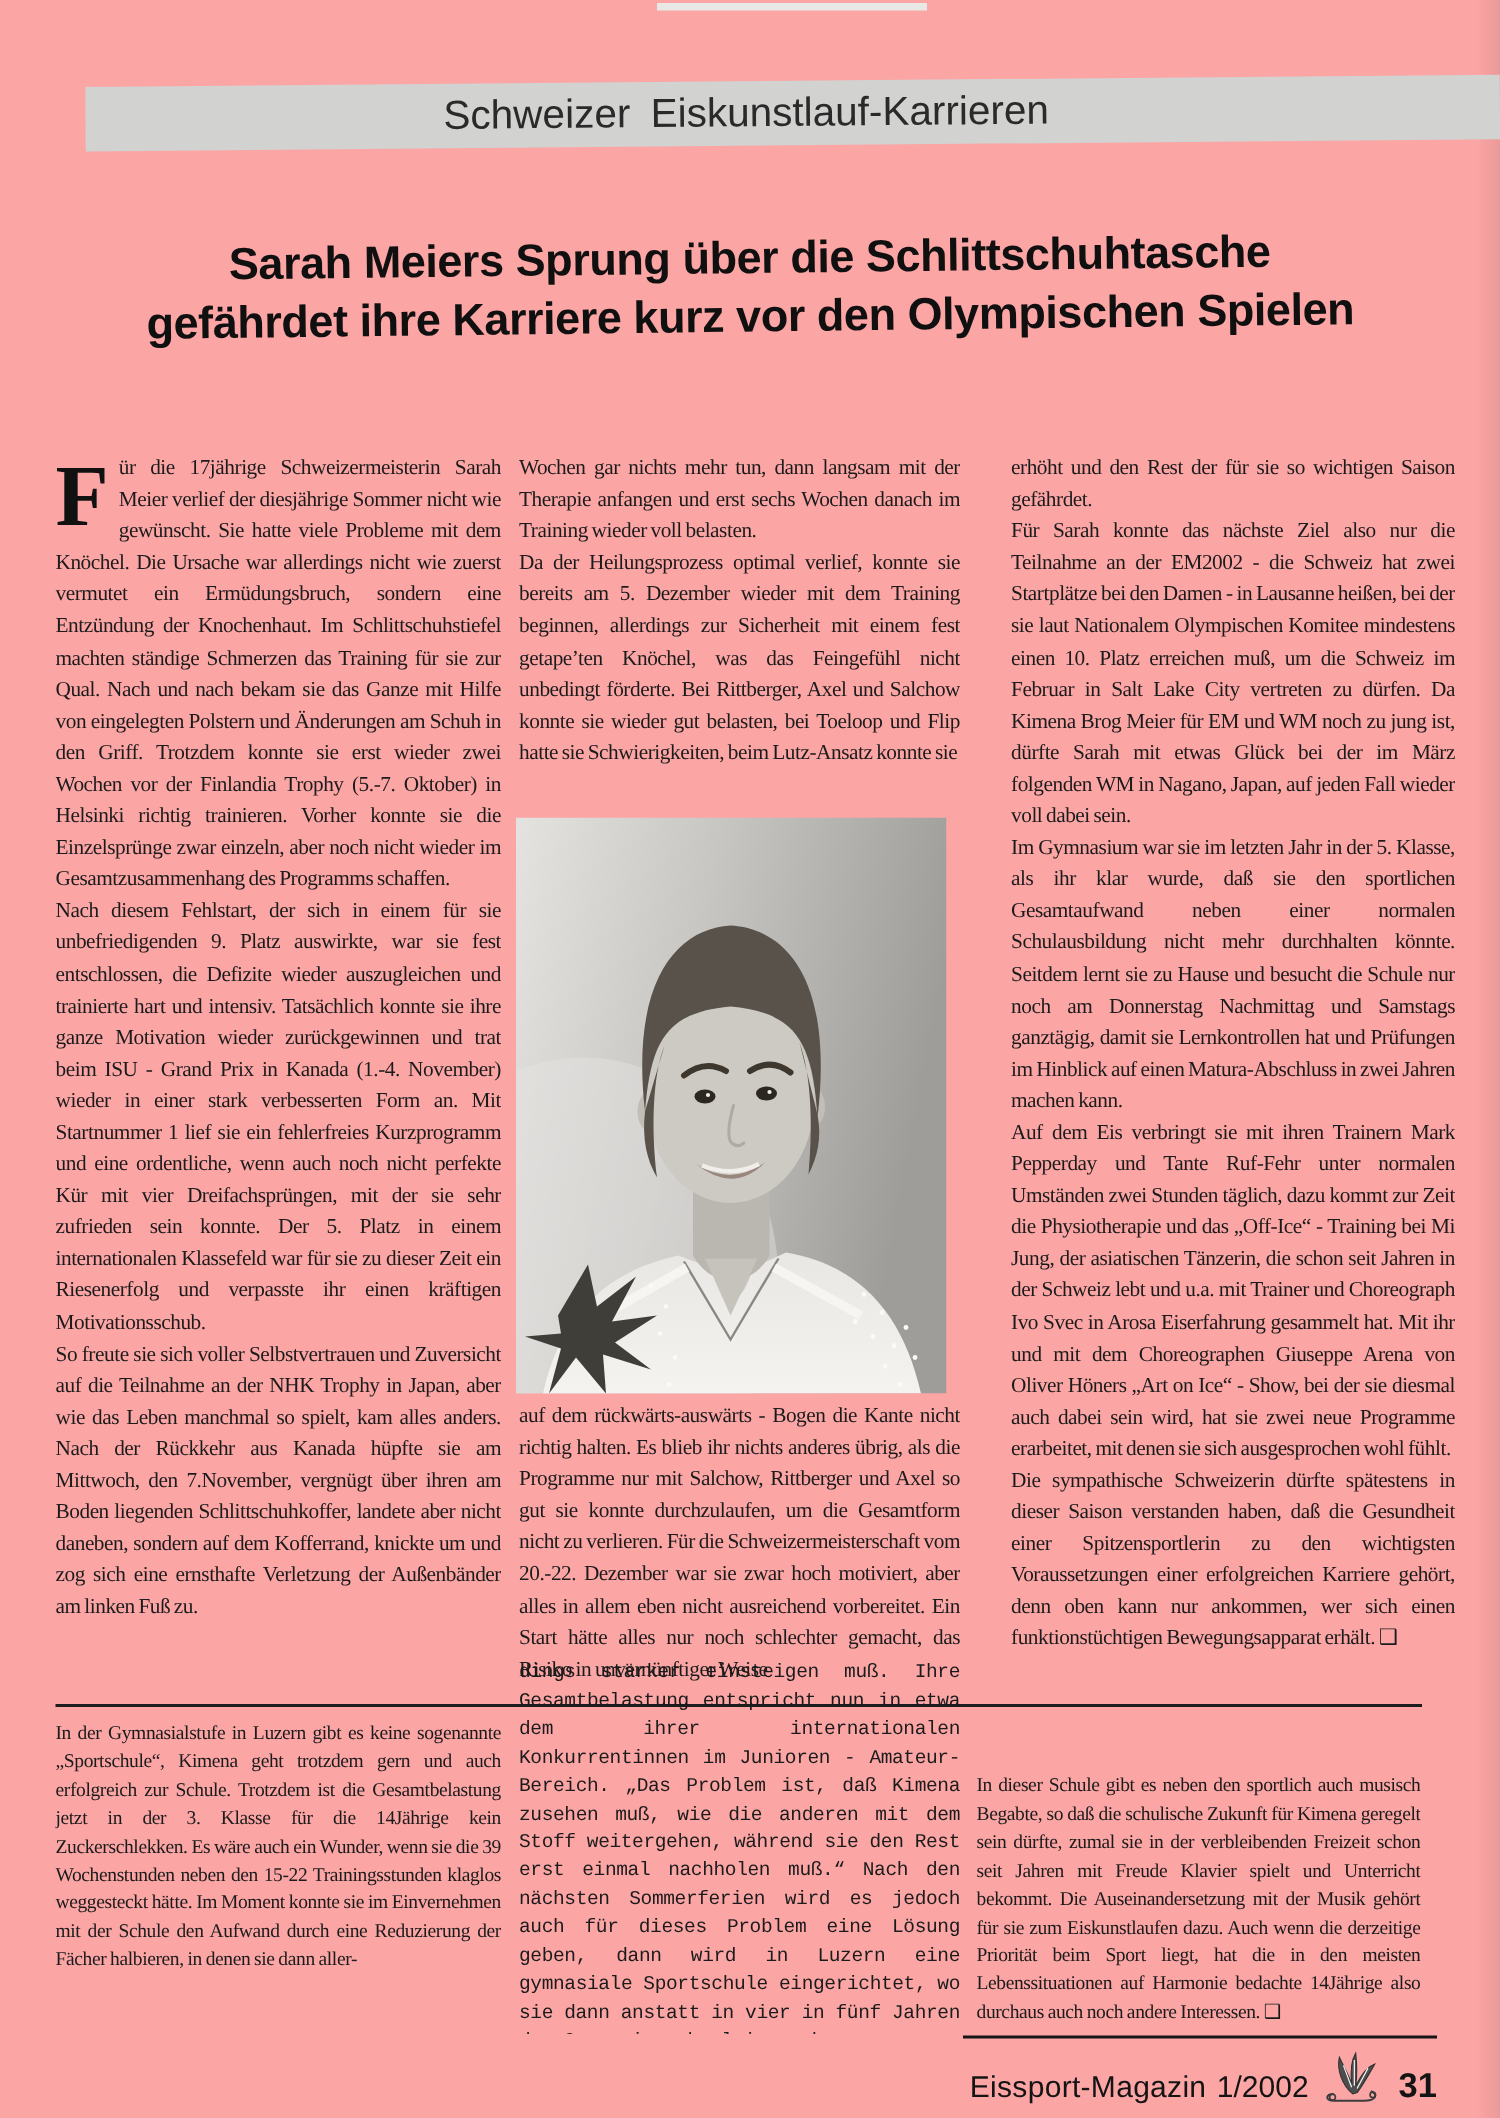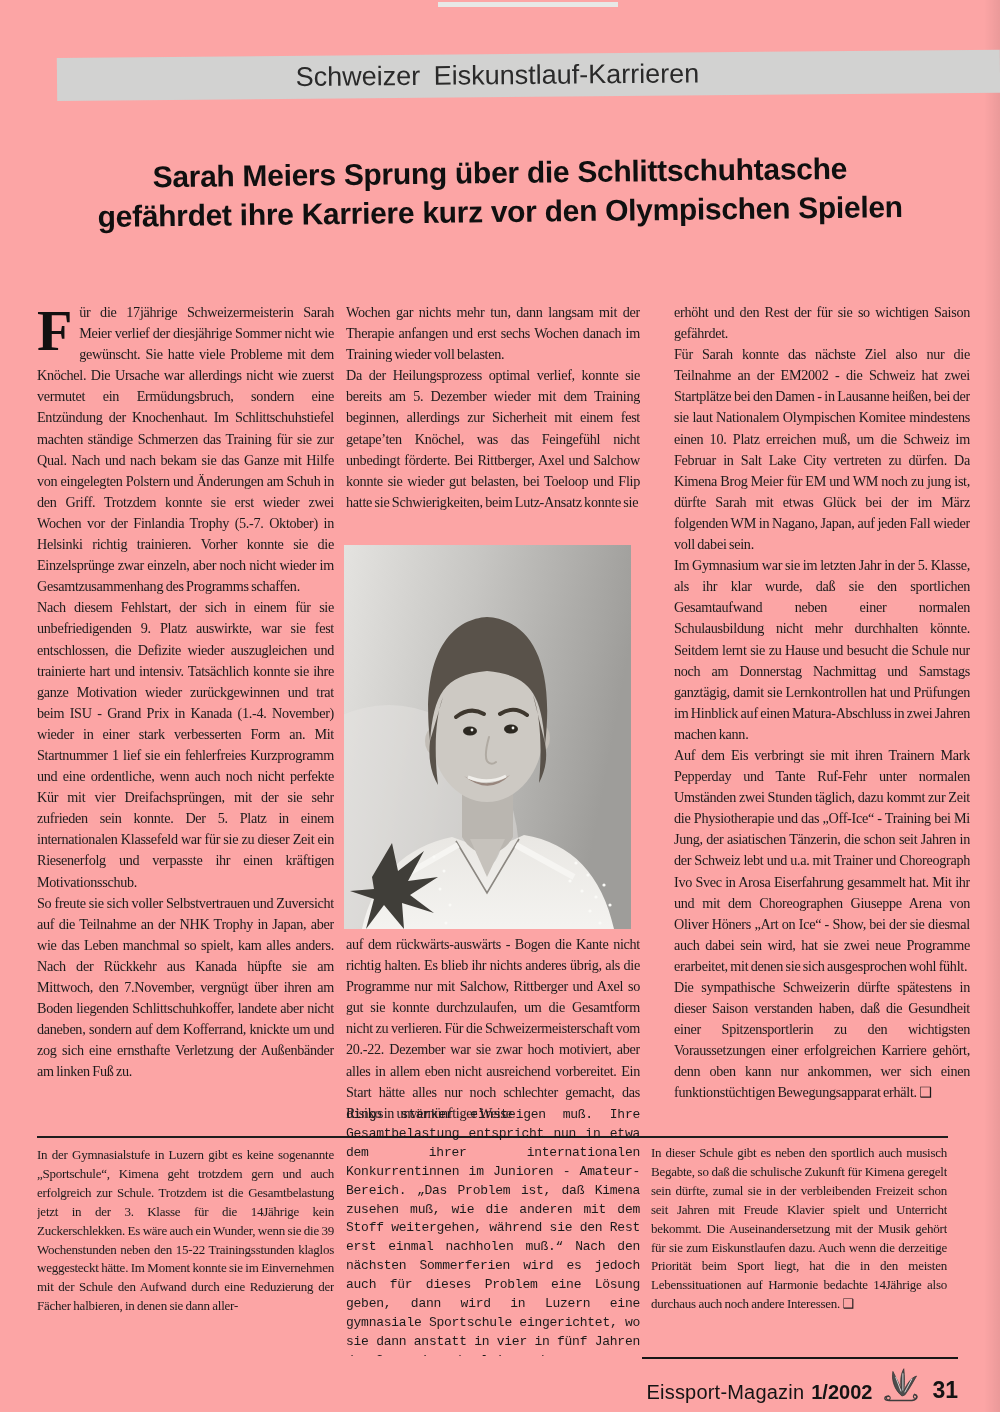--- a/index.html
+++ b/index.html
@@ -37,27 +37,27 @@
   .c2bot{left:346px;top:934px;width:294px;height:202px;}
   .c3{left:651px;top:302px;width:296px;height:836px;margin-left:23px;}
 
   .photo{position:absolute;left:344px;top:545px;width:287px;height:384px;}
   .photo svg{display:block;width:100%;height:100%;}
 
   .rule-mid{position:absolute;left:37px;top:1136px;width:911px;height:2px;background:#1d1d1d;}
 
   .s2c1{left:37px;top:1146px;width:297px;height:250px;}
   .s2c2{left:346px;top:1106px;width:294px;height:250px;font-family:Liberation Mono, monospace;}
-  .s2c3{left:651px;top:1144px;width:296px;height:212px;}
+  .s2c3{left:651px;top:1181px;width:296px;height:212px;}
 
   .rule-footer{position:absolute;left:642px;top:1357px;width:316px;height:2px;background:#161616;}
   .footer{position:absolute;left:642px;top:1366px;width:316px;display:flex;align-items:flex-end;
         justify-content:flex-end;font-family:"Liberation Sans",sans-serif;color:#141414;}
   .footer .mag{font-size:20px;letter-spacing:0.2px;}
-  .footer .issue{font-size:20px;font-weight:bold;margin-left:7px;}
+  .footer .issue{font-size:20px;font-weight:normal;margin-left:7px;}
   .footer .skate{width:40px;height:38px;margin:0 10px 0 10px;}
   .footer .pageno{font-size:23px;font-weight:bold;}
 </style>
 </head>
 <body>
 
 <div class="page">
   <div class="edge-shade"></div>
   <div class="artifact-a"></div>
   <div class="artifact-b"></div>

